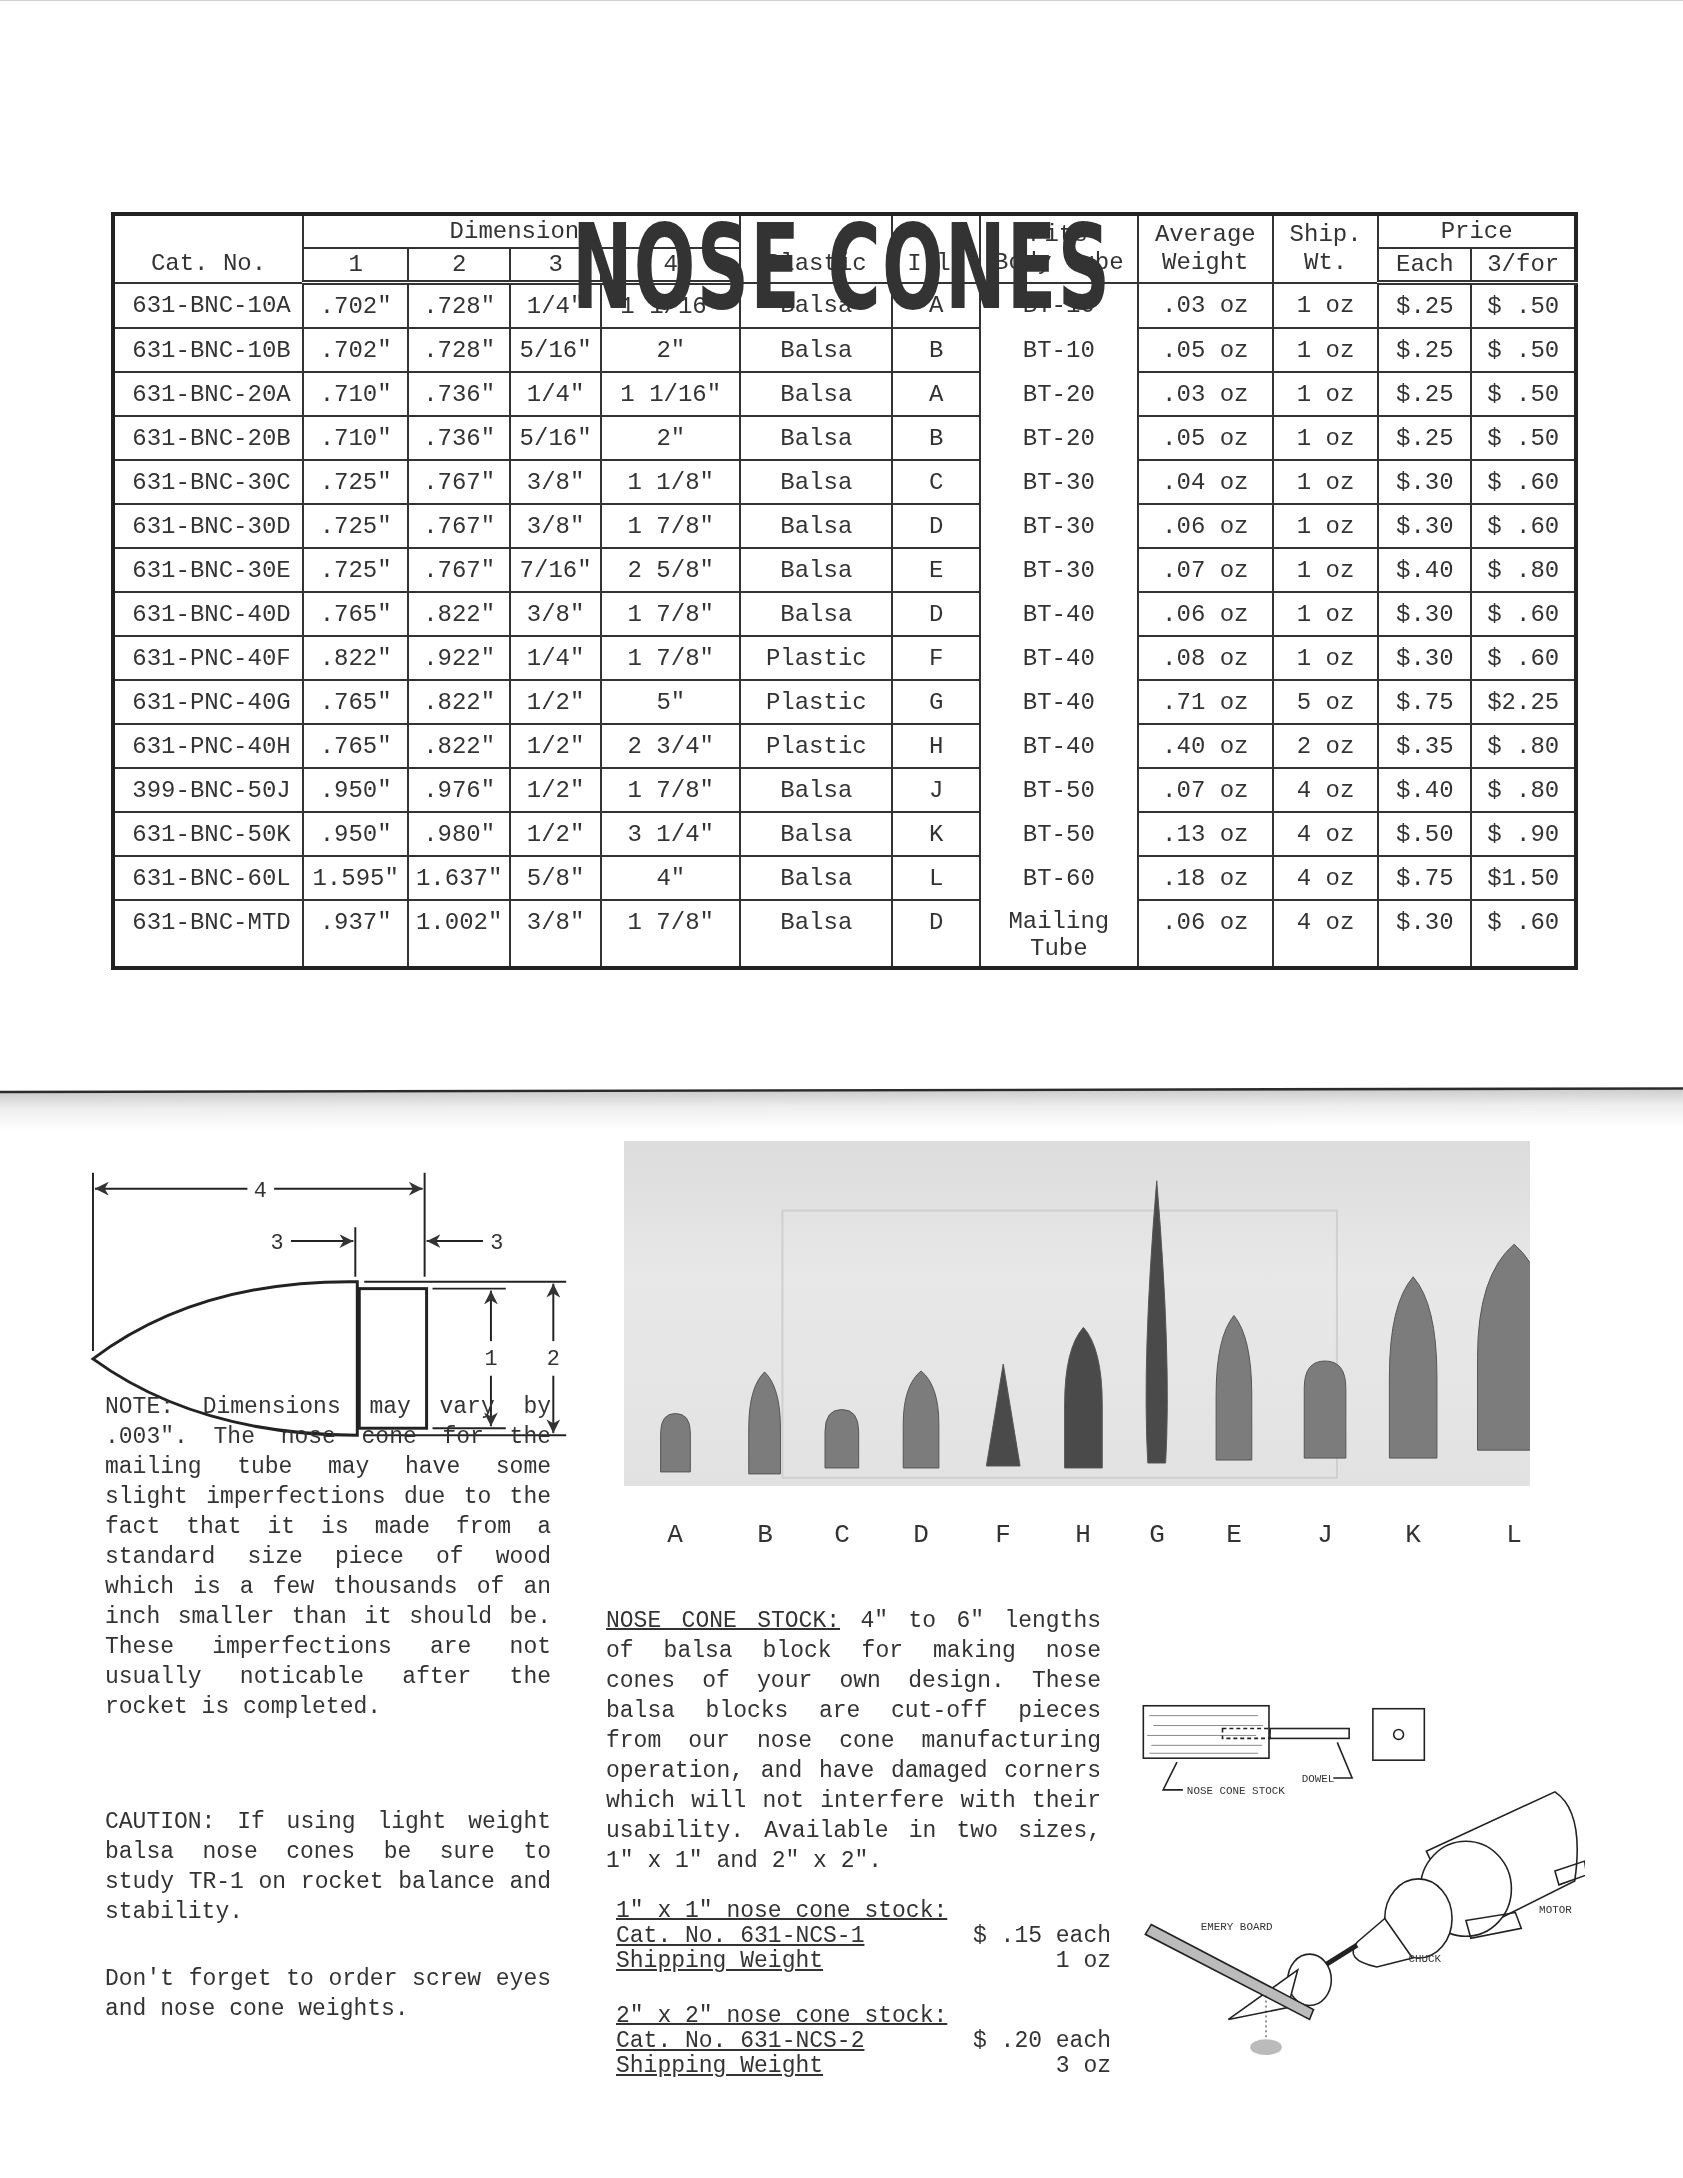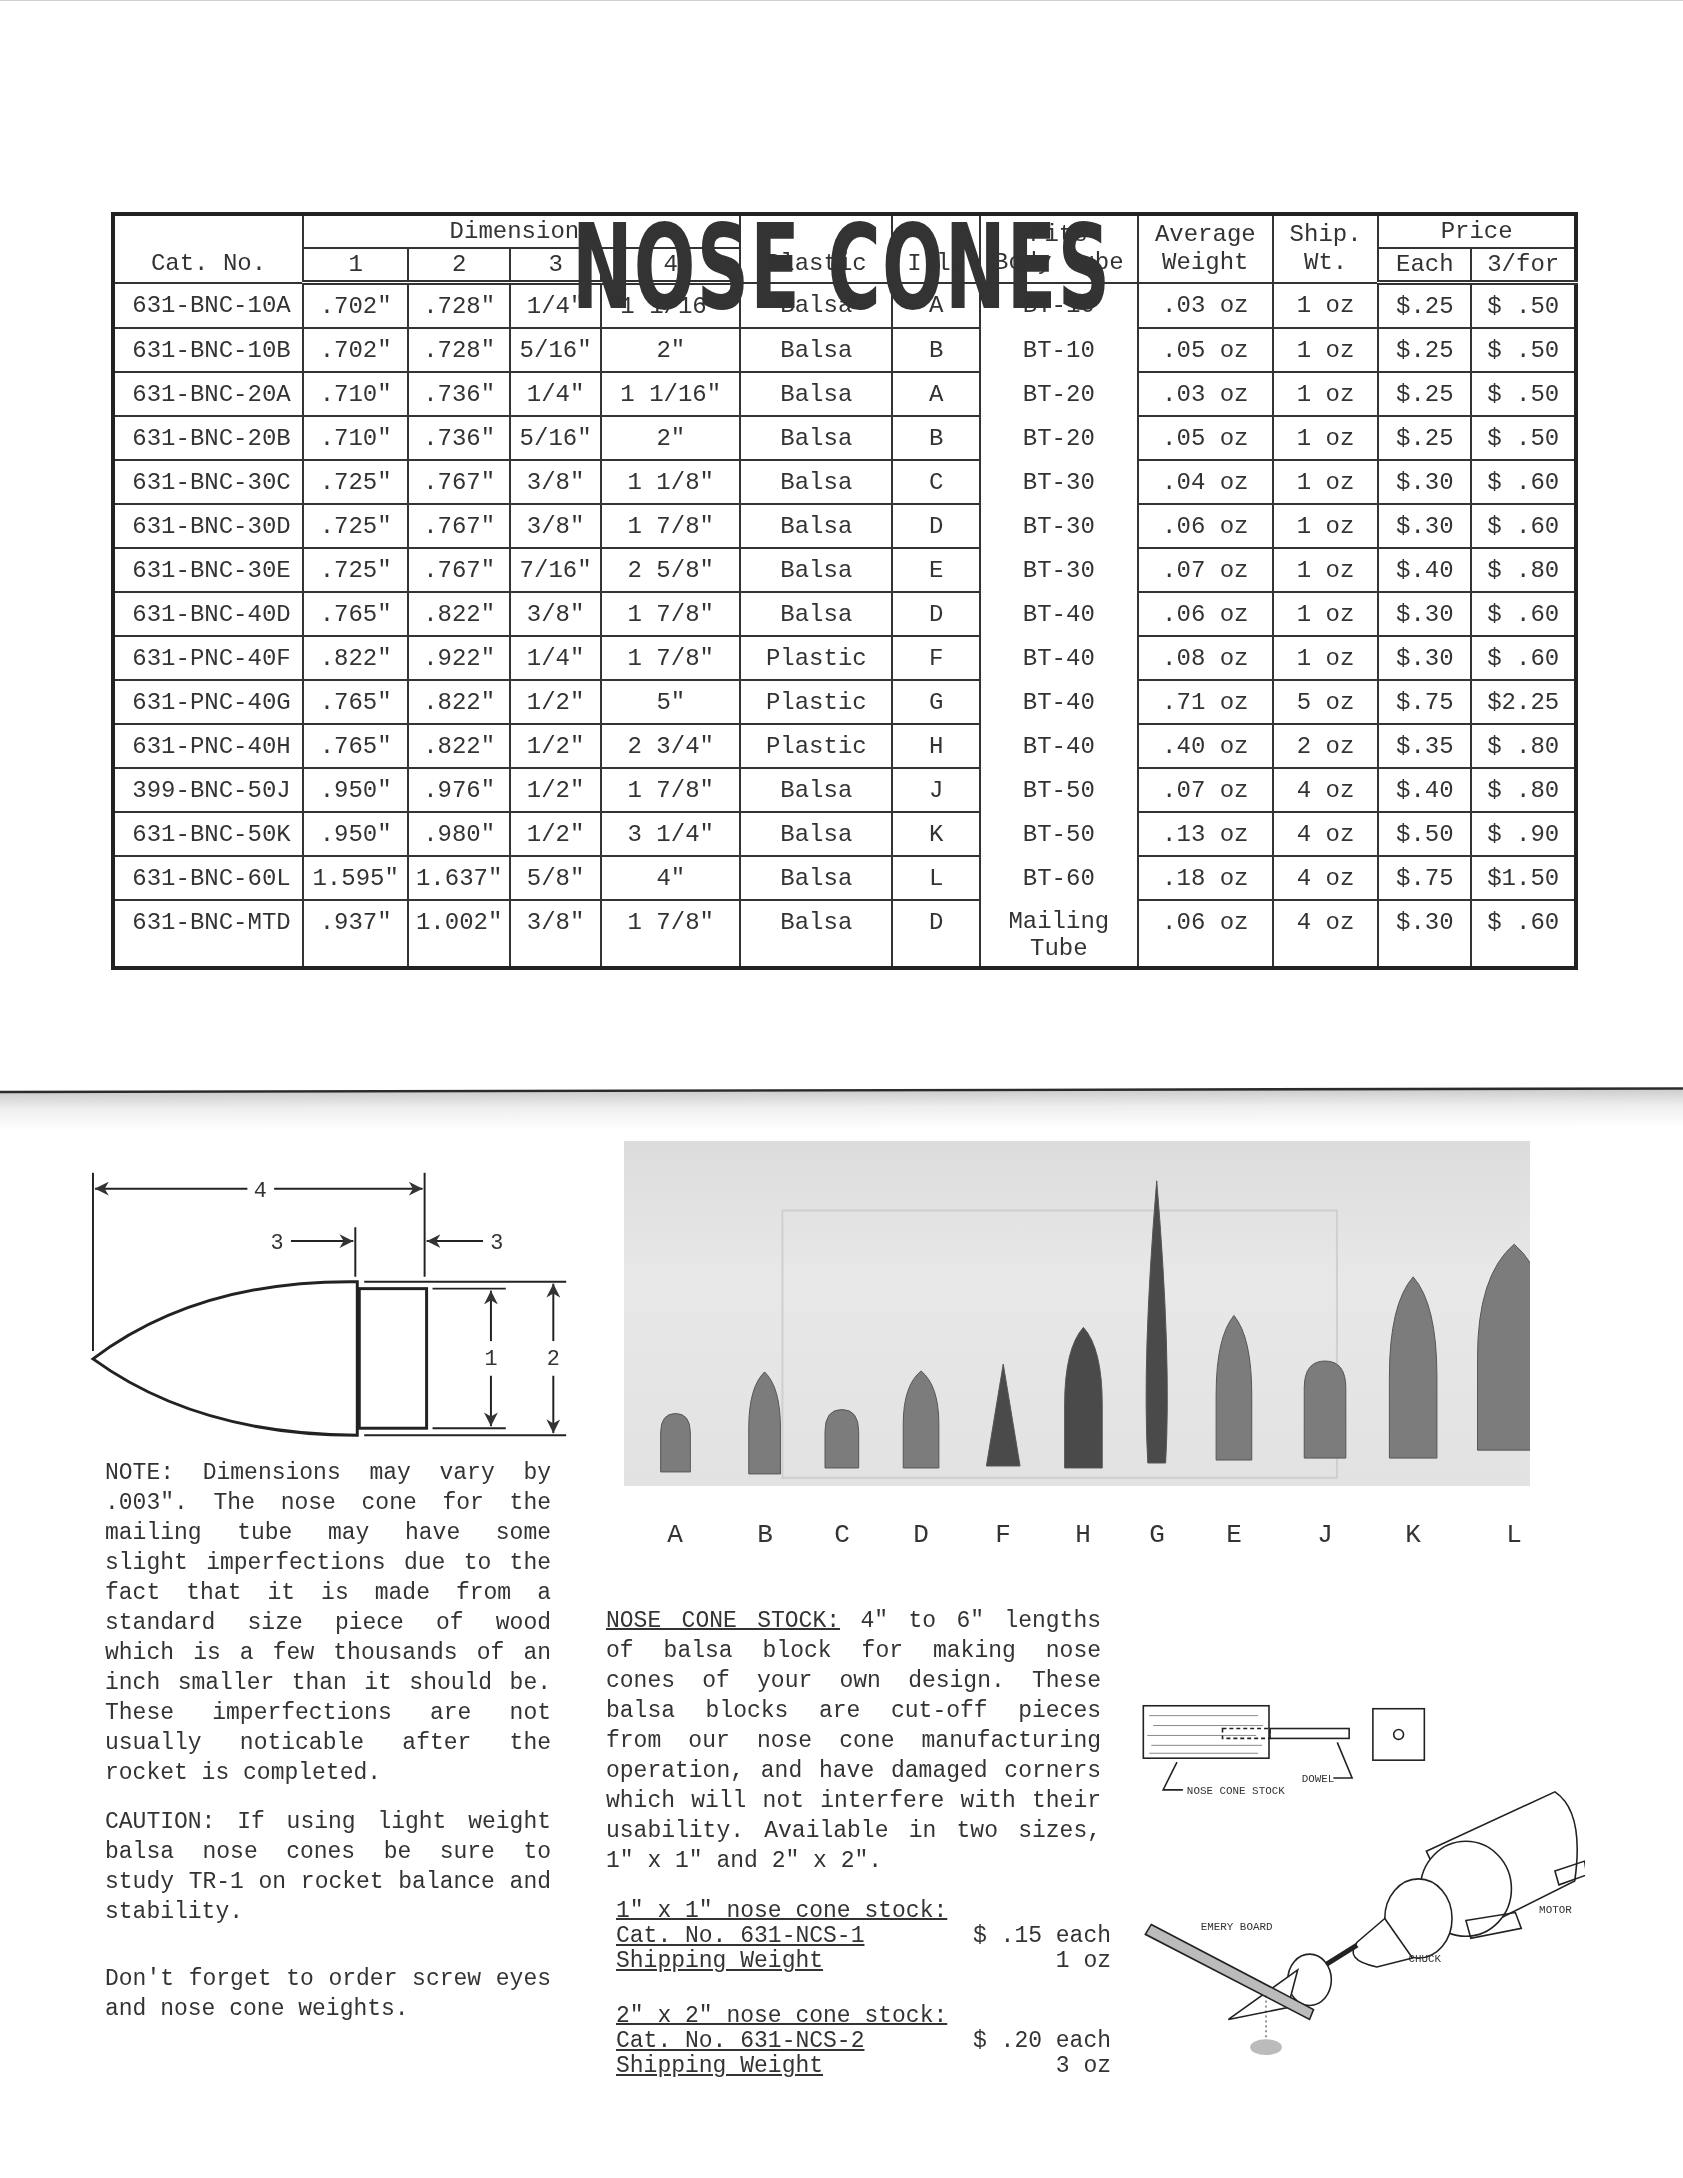--- a/index.html
+++ b/index.html
@@ -367,21 +367,21 @@
     <span style="left: 297px;">D</span>
     <span style="left: 379px;">F</span>
     <span style="left: 459px;">H</span>
     <span style="left: 533px;">G</span>
     <span style="left: 610px;">E</span>
     <span style="left: 701px;">J</span>
     <span style="left: 789px;">K</span>
     <span style="left: 890px;">L</span>
   </div>
 
-<div class="note" style="top:1458px">NOTE:  Dimensions may vary by .003".  The nose cone for the mailing tube may have some slight imperfections due to the fact that it is made from a standard size piece of wood which is a few thousands of an inch smaller than it should be.  These imperfections are not usually noticable  after the rocket is completed.</div>
+<div class="note" style="top:1392px">NOTE:  Dimensions may vary by .003".  The nose cone for the mailing tube may have some slight imperfections due to the fact that it is made from a standard size piece of wood which is a few thousands of an inch smaller than it should be.  These imperfections are not usually noticable  after the rocket is completed.</div>
 <div class="note" style="top:1807px">CAUTION: If using light weight balsa nose cones be sure to study TR-1 on rocket balance and stability.</div>
 <div class="note" style="top:1964px">Don't forget to order screw eyes and nose cone weights.</div>
 
 <div class="stock"><u>NOSE CONE STOCK:</u><span> 4" to 6" lengths of balsa block for making nose cones of your own design.  These balsa blocks are cut-off pieces from our nose cone manufacturing operation, and have damaged corners which will not interfere with their usability.  Available in two sizes, 1" x 1" and 2" x 2".</span></div>
 
 <div class="item" style="top:1899px">
   <div class="hdr uline">1" x 1" nose cone stock:</div>
   <div class="row">
       <span class="l">Cat. No. 631-NCS-1</span>
       <span class="r">$ .15 each</span>

